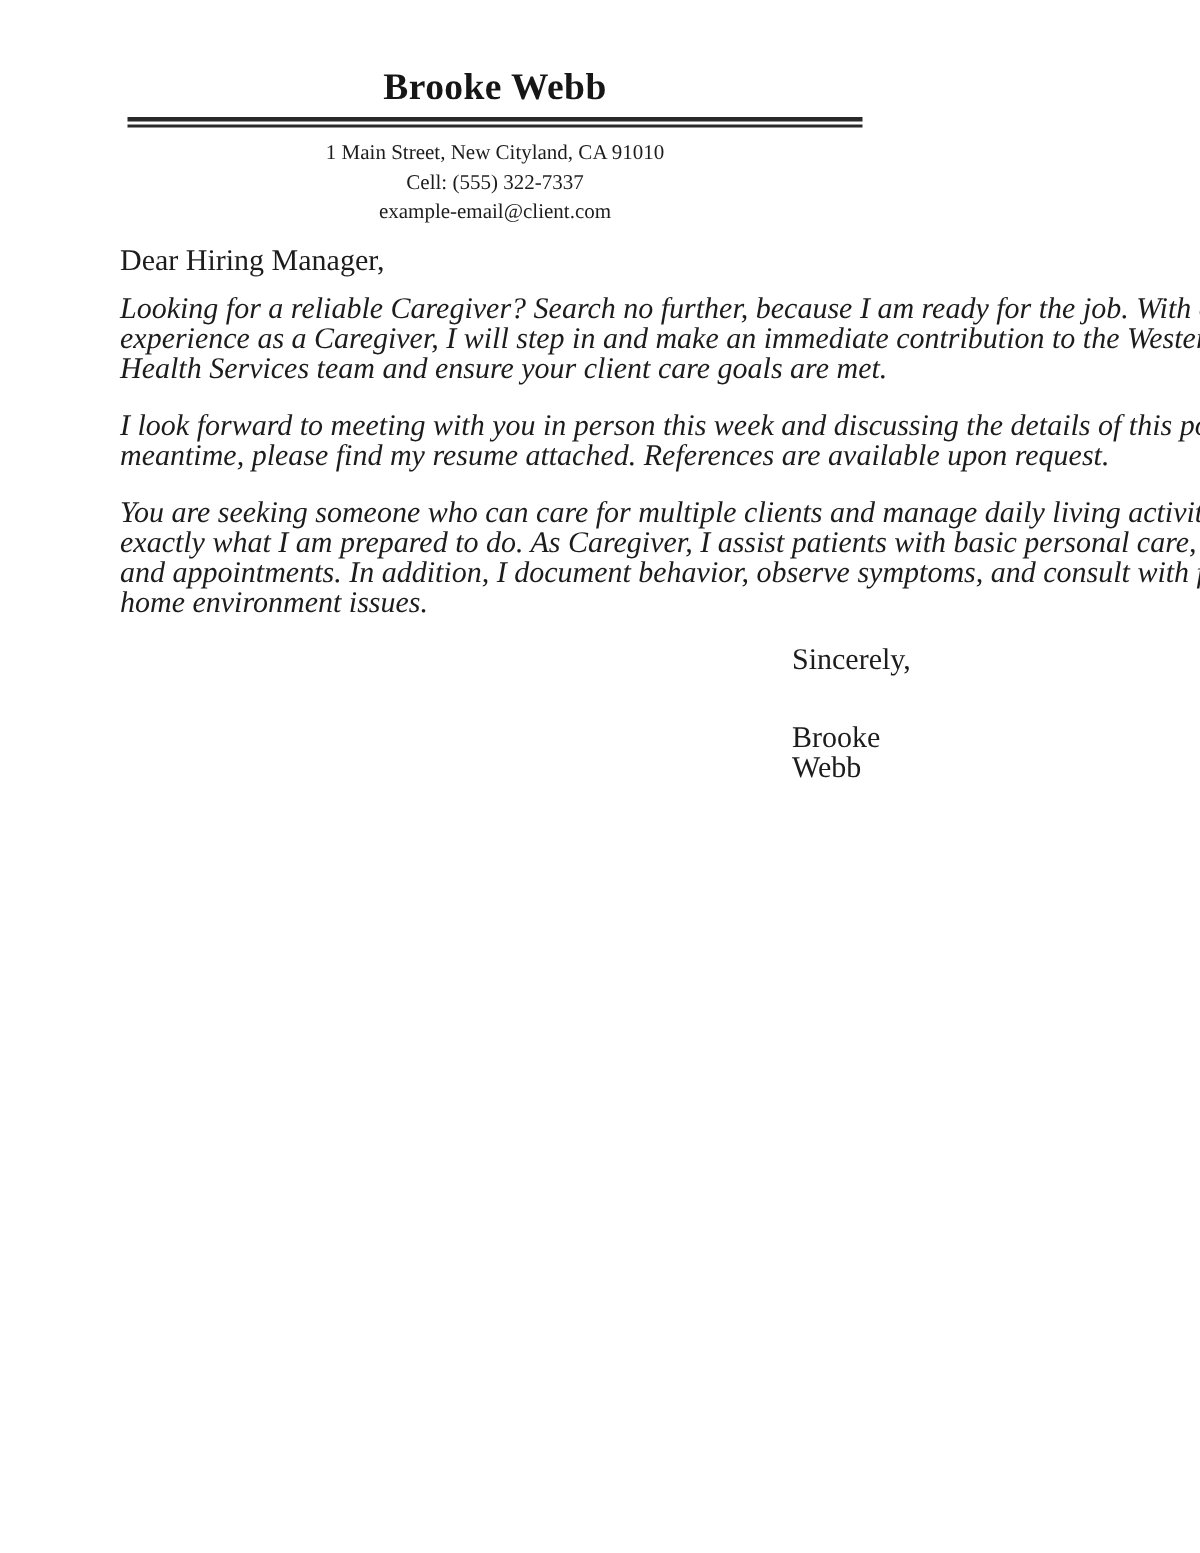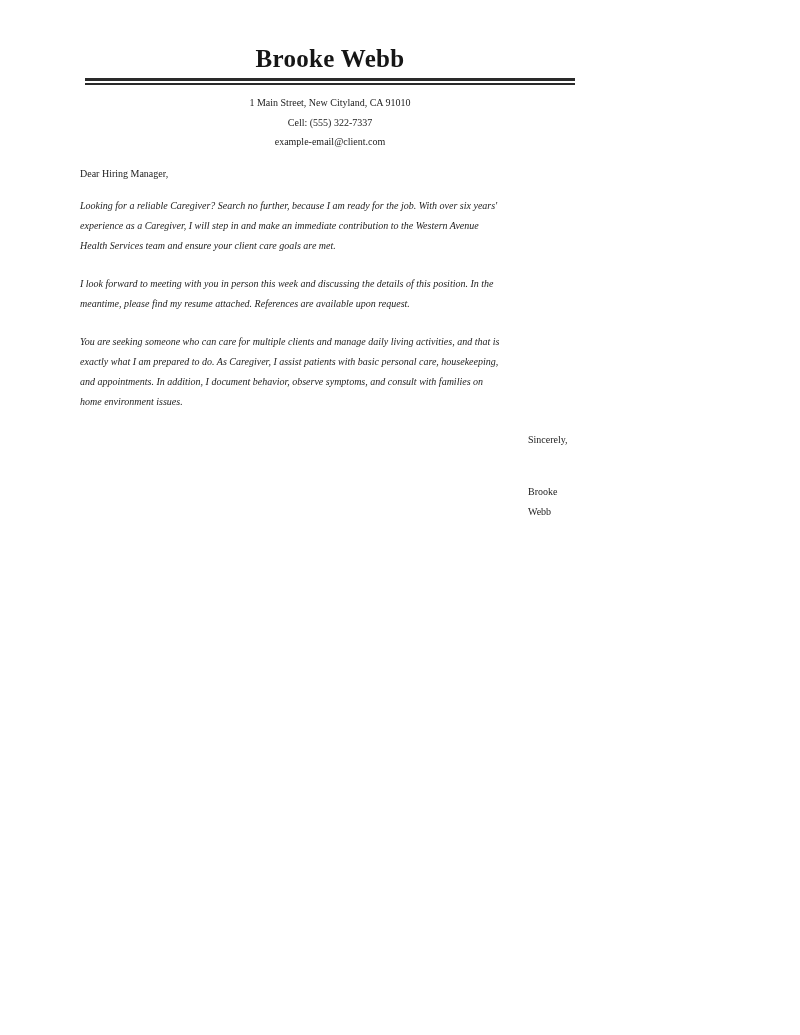--- a/index.html
+++ b/index.html
@@ -31,29 +31,29 @@
   }
   .double-rule {
     margin: 5px 85px 0 85px;
     height: 2px;               
     border-top: 3px solid #2a2a2a;
     border-bottom: 2px solid #2a2a2a;
   }
   .contact {
     margin-top: 8px;
     text-align: center;
-    font-size: 10px;
+    font-size: 14px;
     line-height: 19.5px;
   }
   .contact div {
     margin: 0;
   }
   .letter {
     padding: 0 80px;
-    font-size: 10px;
+    font-size: 20px;
     line-height: 20px;
   }
   .salutation {
     margin: 12px 0 12px 0;
   }
   .para {
     margin: 0 0 18px 0;
     white-space: pre;          
     font-style: italic;
   }

